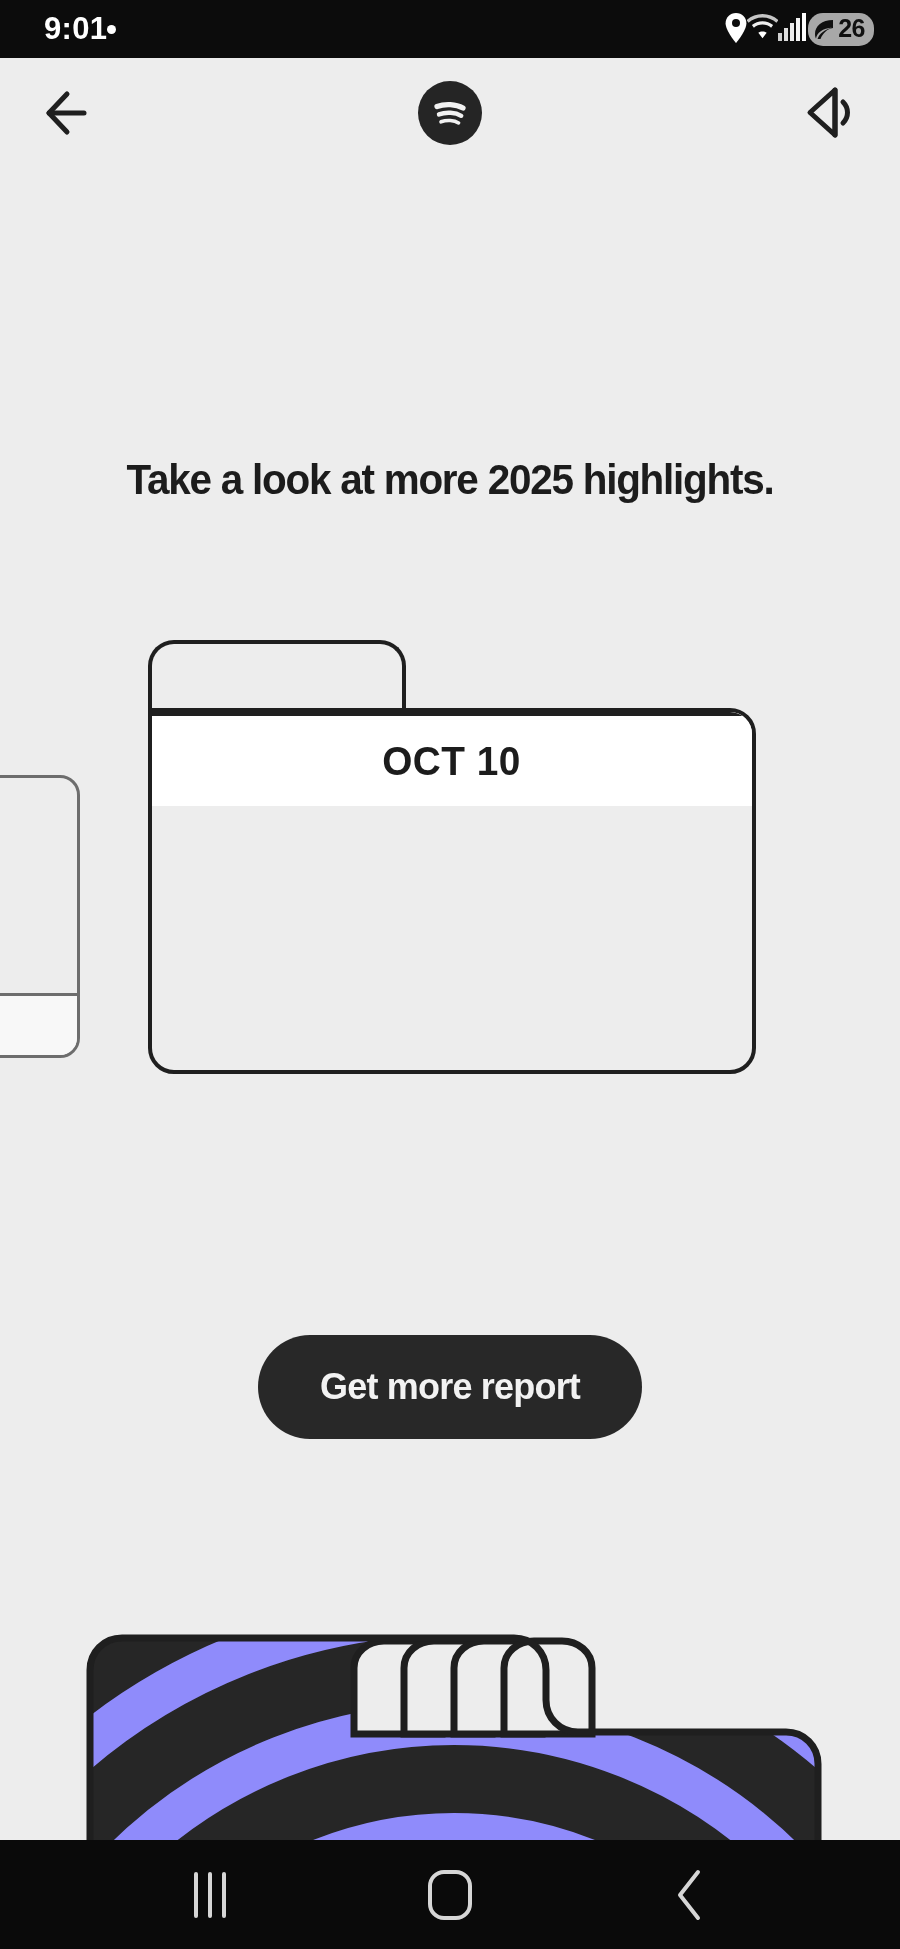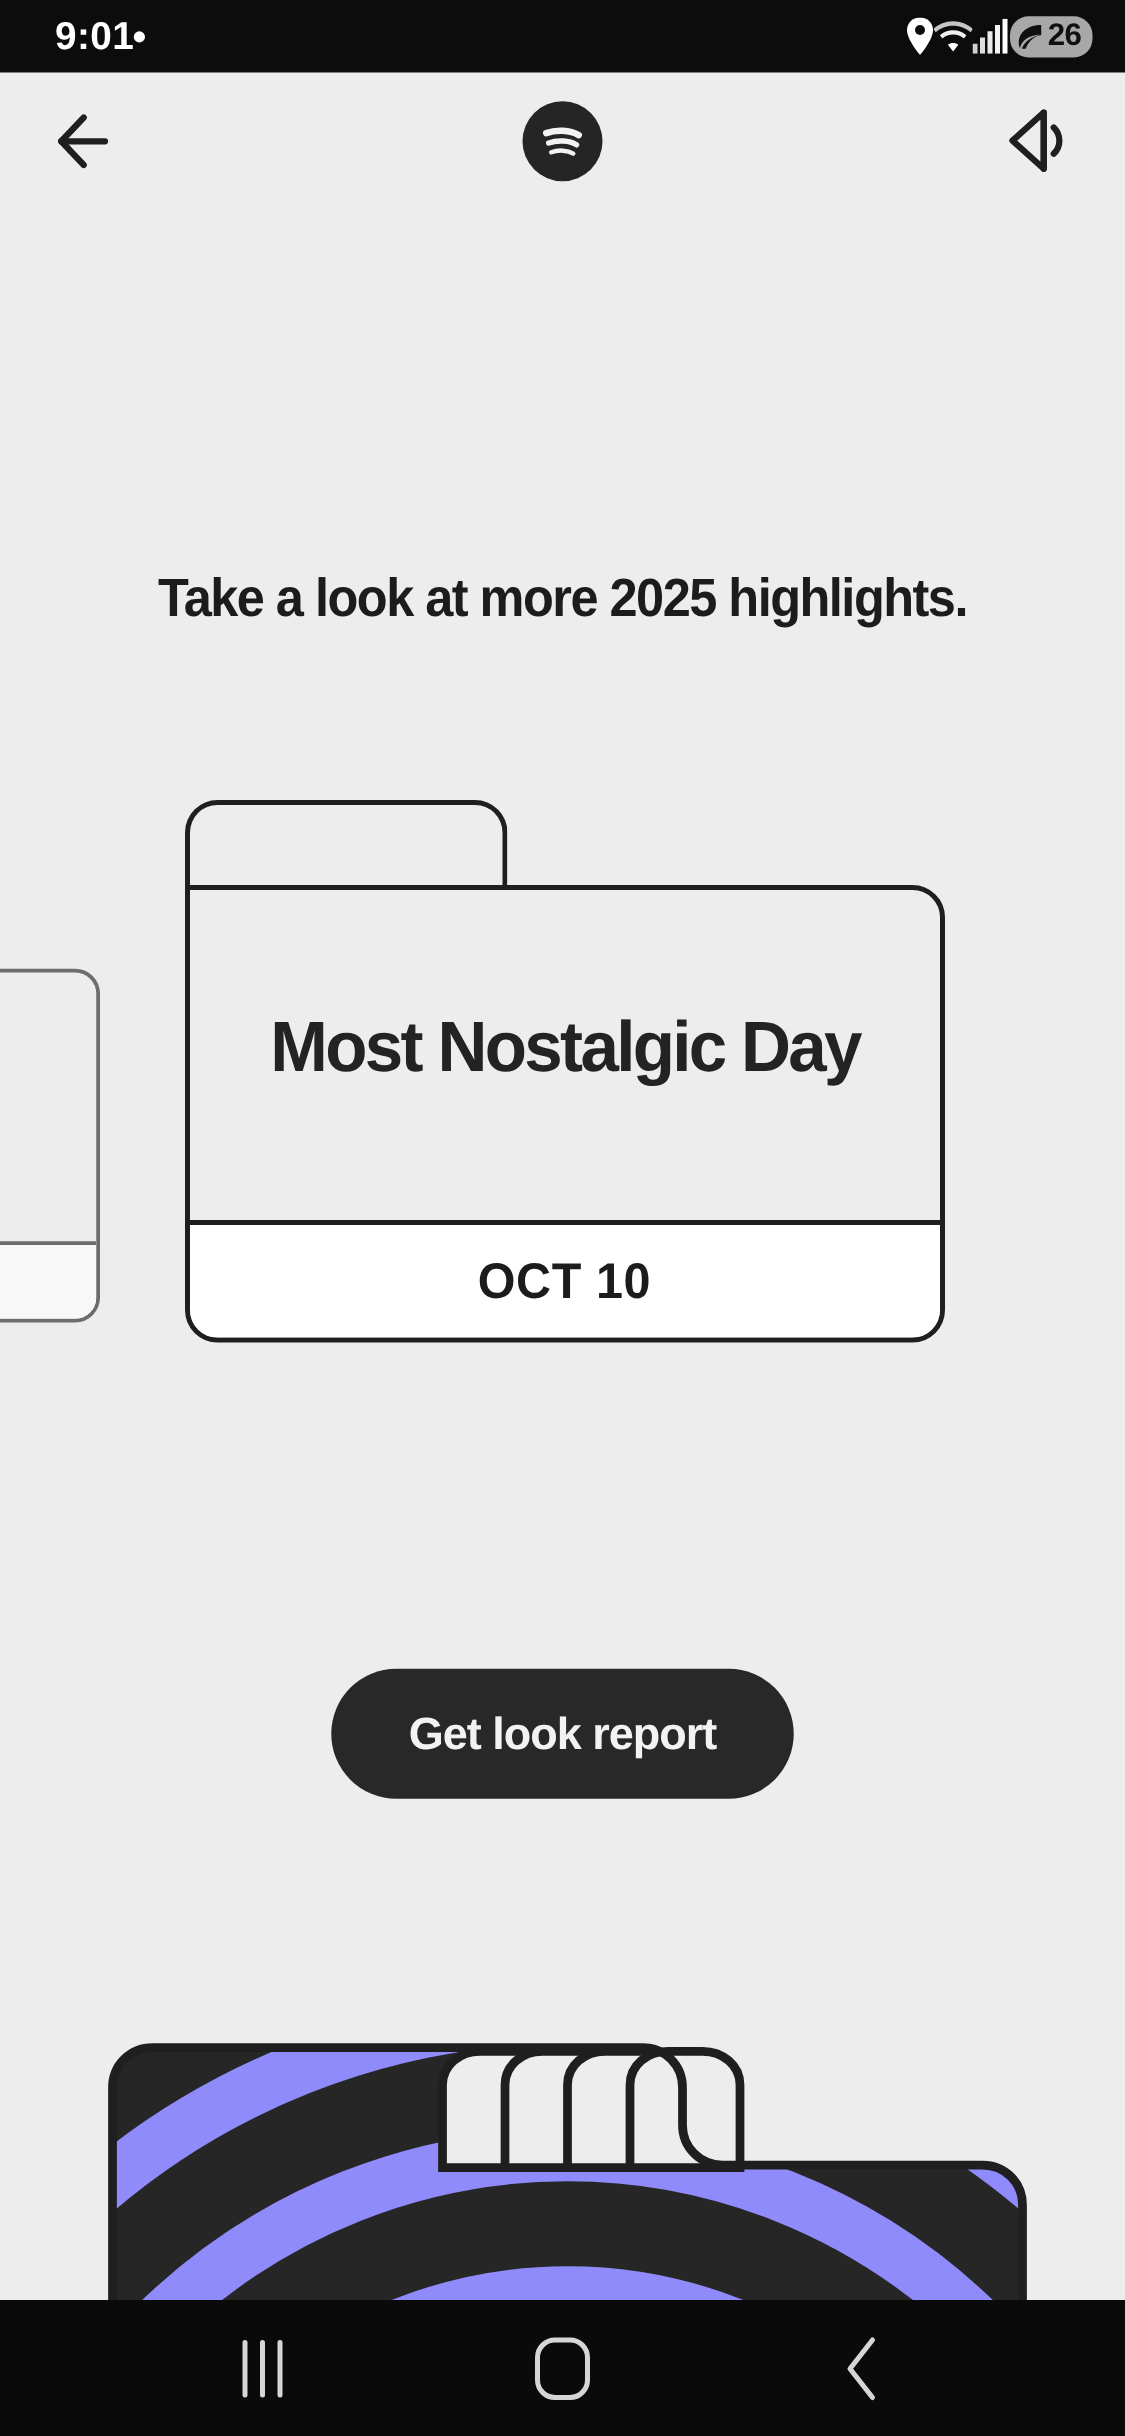--- a/index.html
+++ b/index.html
@@ -29,21 +29,21 @@
   }
   .sb-left { display:flex; align-items:center; }
   .sb-clock {
     color:#fff; font-size:31px; font-weight:600;
     letter-spacing:0.3px;
   }
   .sb-dot {
     width:9px; height:9px; border-radius:50%;
     background:#fff;
   }
-  .sb-right { display:flex; align-items:center; }
+  .sb-right { display:flex; }
 
   .ic { display:block; }
 
   .batt {
     display:flex; align-items:center;
     background:#a8a8a8;
     border-radius:15px;
     height:33px;
     padding:0 9px 0 4px;
     gap:2px;
@@ -300,32 +300,29 @@
         </div>
         <div class="folder-footer">
           <span class="folder-date"></span>
         </div>
       </div>
     </div>
 
     <div class="folder card-main">
       <div class="folder-tab"></div>
       <div class="folder-body">
-        <div class="folder-body-inner">
-          <div class="folder-title">Most Nostalgic Day</div>
-        </div>
         <div class="folder-footer">
           <span class="folder-date">OCT 10</span>
         </div>
       </div>
     </div>
   </div>
 
   <div class="cta-wrap">
-    <button class="cta">Get look report</button>
+    <button class="cta">Get more report</button>
   </div>
 
   <div class="stripe-card">
     <svg class="stripe-body" width="736" height="266" viewBox="0 0 736 266" preserveAspectRatio="none">
       <defs>
         <clipPath id="folderClip">
 
           <path d="M4 36
                    C4 18 18 4 36 4
                    L428 4

